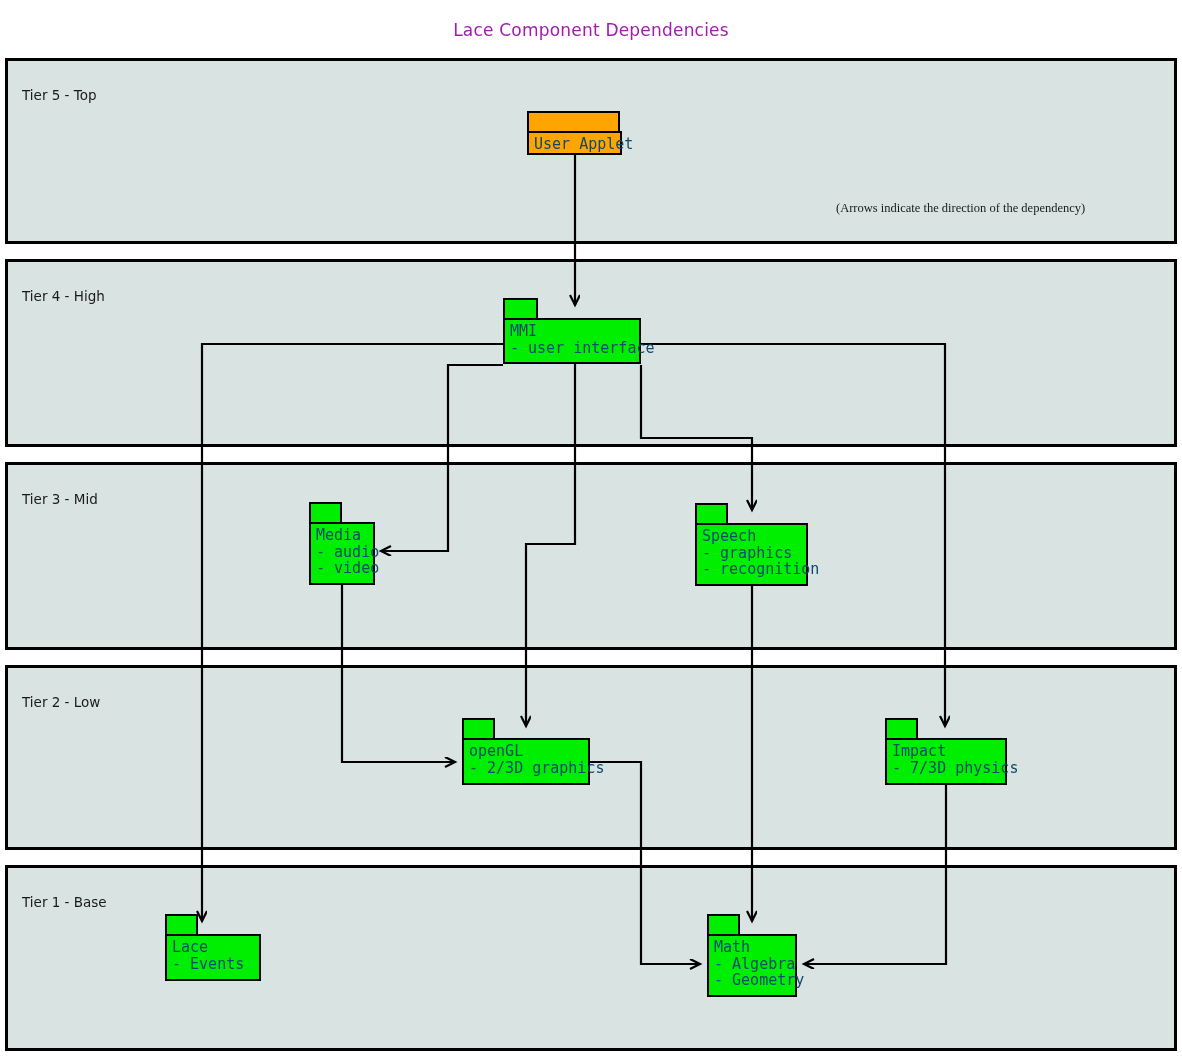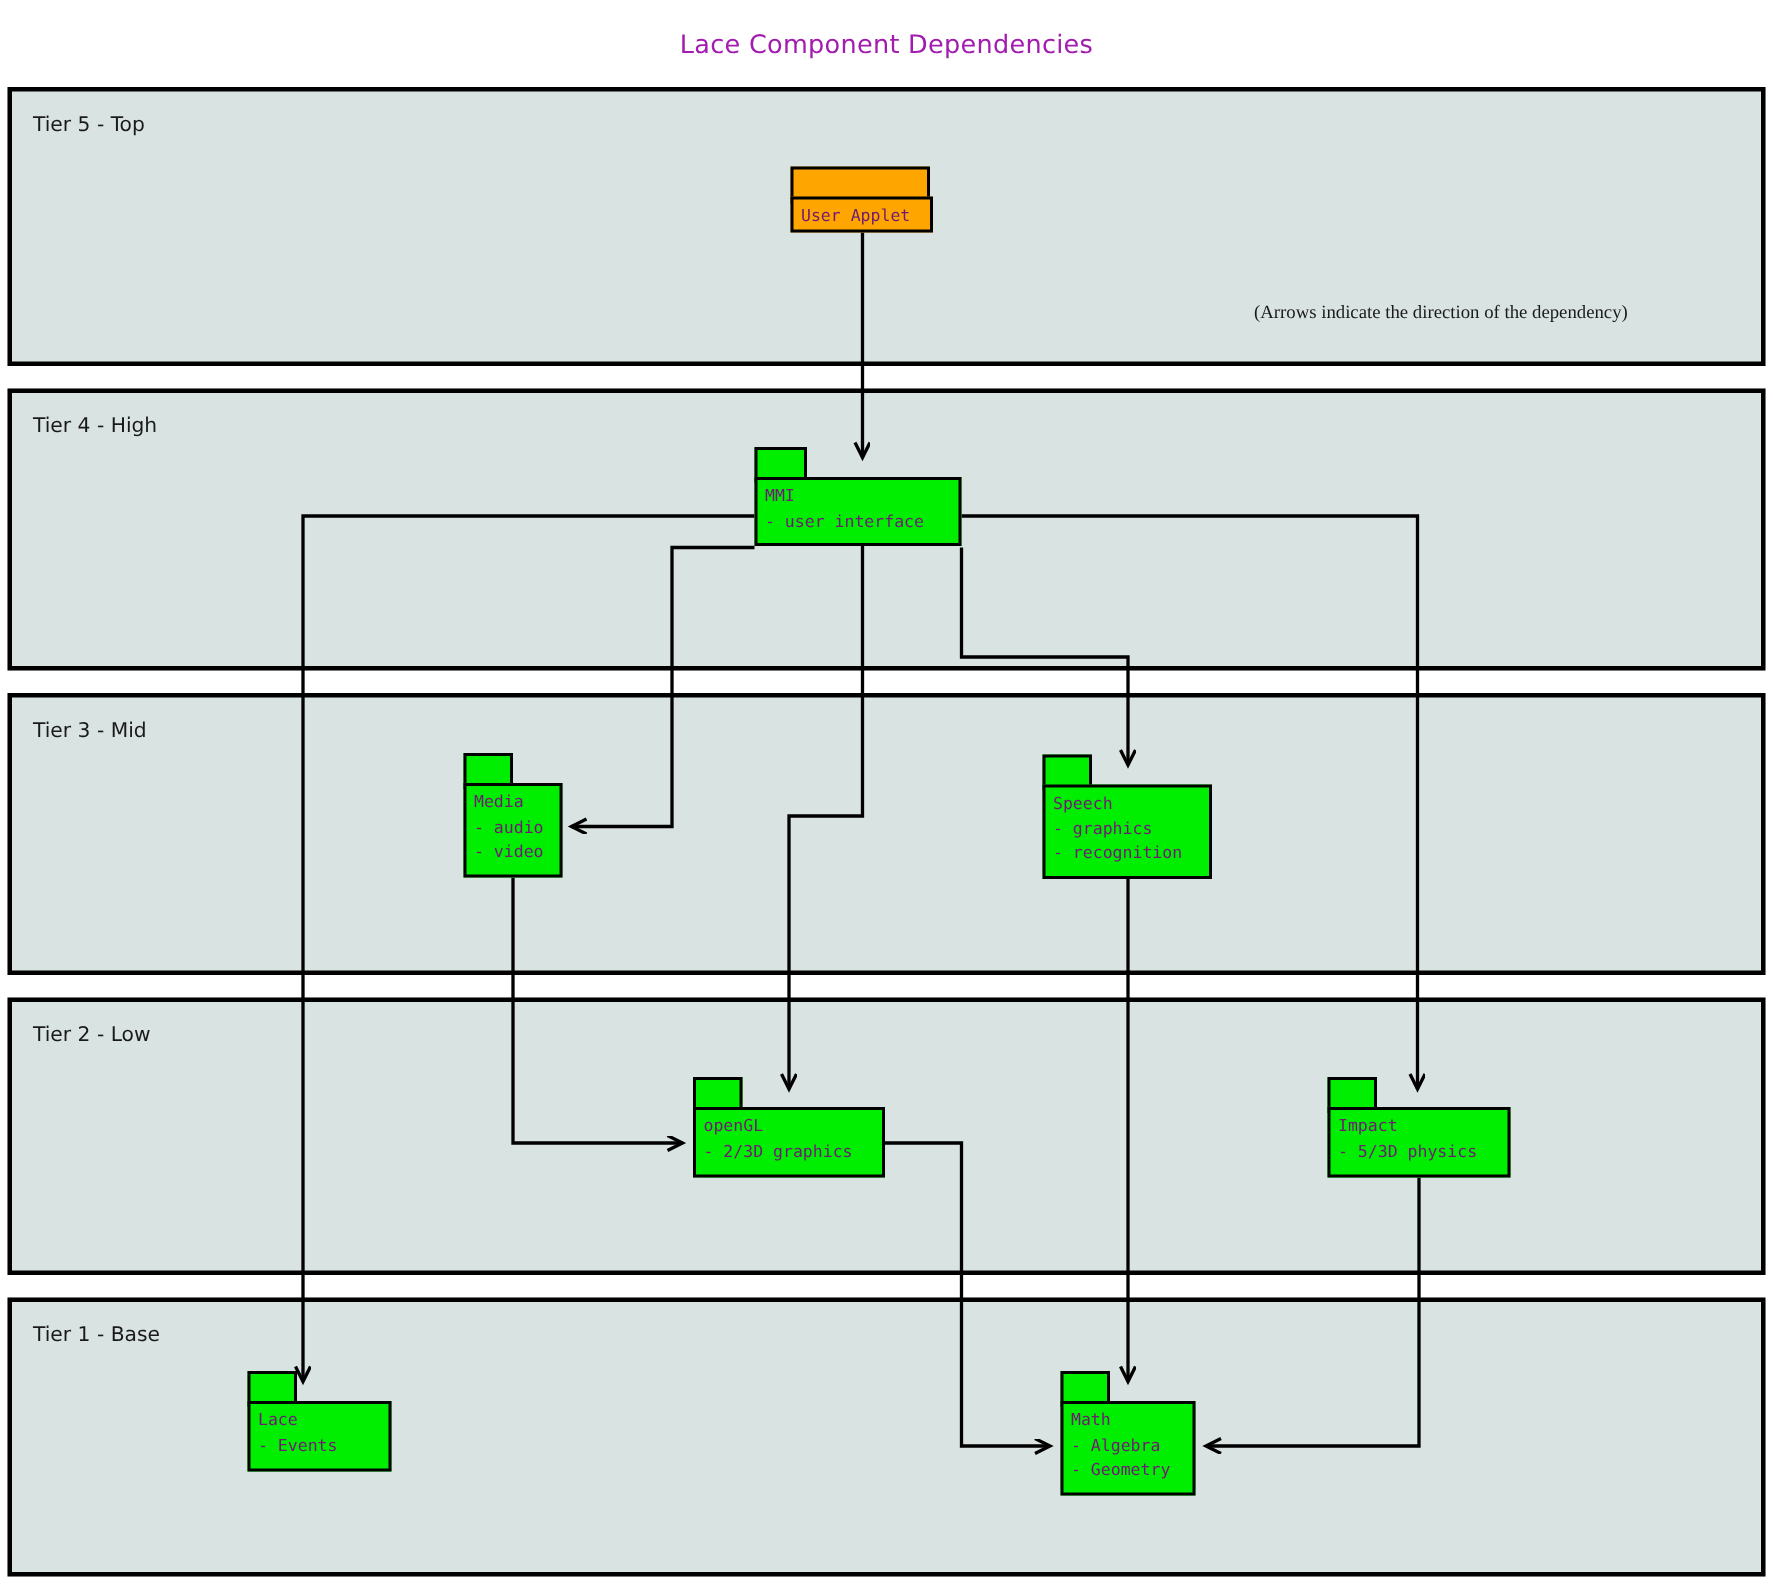--- a/index.html
+++ b/index.html
@@ -33,21 +33,21 @@
   }
   .tier {
     position: absolute;
     background: #d9e3e2;
     border: 3px solid #000000;
     box-sizing: border-box;
   }
   .tier-label {
     position: absolute;
     left: 14px;
-    top: 14px;
+    top: 26px;
     font-size: 13.5px;
     color: #1a1a1a;
     font-family: "DejaVu Sans", sans-serif;
     white-space: nowrap;
   }
   .note {
     position: absolute;
     font-size: 12.5px;
     color: #1a1a1a;
     font-family: Liberation Serif, serif;
@@ -63,23 +63,23 @@
     border: 2.5px solid #000;
     box-sizing: border-box;
   }
   .pkg-body {
     position: absolute;
     left: 0;
     border: 2.5px solid #000;
     box-sizing: border-box;
     padding: 3px 4px 3px 5px;
     font-family: "DejaVu Sans Mono", monospace;
-    font-size: 11px;
+    font-size: 15px;
     line-height: 16.5px;
-    color: #701a75;
+    color: #0c4a6e;
     white-space: pre;
     overflow: visible;
   }
   .pkg-line { display: block; }
   svg.wires { position: absolute; left: 0; top: 0; width: 1182px; height: 1056px; pointer-events: none; }
 </style>
 </head>
 <body>
 
 <div id="canvas">
@@ -140,21 +140,21 @@
       <div class="pkg" style="left: 695px; top: 503px; width: 113px; height: 83px;">
         <div class="pkg-tab" style="width: 33px; height: 24px; background: rgb(0, 238, 0);"></div>
         <div class="pkg-body" style="top: 20px; width: 113px; height: 63px; background: rgb(0, 238, 0);"><span class="pkg-line">Speech</span><span class="pkg-line">- graphics</span><span class="pkg-line">- recognition</span></div>
       </div>
       <div class="pkg" style="left: 462px; top: 718px; width: 128px; height: 67px;">
         <div class="pkg-tab" style="width: 33px; height: 24px; background: rgb(0, 238, 0);"></div>
         <div class="pkg-body" style="top: 20px; width: 128px; height: 47px; background: rgb(0, 238, 0);"><span class="pkg-line">openGL</span><span class="pkg-line">- 2/3D graphics</span></div>
       </div>
       <div class="pkg" style="left: 885px; top: 718px; width: 122px; height: 67px;">
         <div class="pkg-tab" style="width: 33px; height: 24px; background: rgb(0, 238, 0);"></div>
-        <div class="pkg-body" style="top: 20px; width: 122px; height: 47px; background: rgb(0, 238, 0);"><span class="pkg-line">Impact</span><span class="pkg-line">- 5/3D physics</span></div>
+        <div class="pkg-body" style="top: 20px; width: 122px; height: 47px; background: rgb(0, 238, 0);"><span class="pkg-line">Impact</span><span class="pkg-line">- 7/3D physics</span></div>
       </div>
       <div class="pkg" style="left: 165px; top: 914px; width: 76px; height: 67px;">
         <div class="pkg-tab" style="width: 33px; height: 24px; background: rgb(0, 238, 0);"></div>
         <div class="pkg-body" style="top: 20px; width: 96px; height: 47px; background: rgb(0, 238, 0);"><span class="pkg-line">Lace</span><span class="pkg-line">- Events</span></div>
       </div>
       <div class="pkg" style="left: 707px; top: 914px; width: 90px; height: 83px;">
         <div class="pkg-tab" style="width: 33px; height: 24px; background: rgb(0, 238, 0);"></div>
         <div class="pkg-body" style="top: 20px; width: 90px; height: 63px; background: rgb(0, 238, 0);"><span class="pkg-line">Math</span><span class="pkg-line">- Algebra</span><span class="pkg-line">- Geometry</span></div>
       </div>
     </div>

